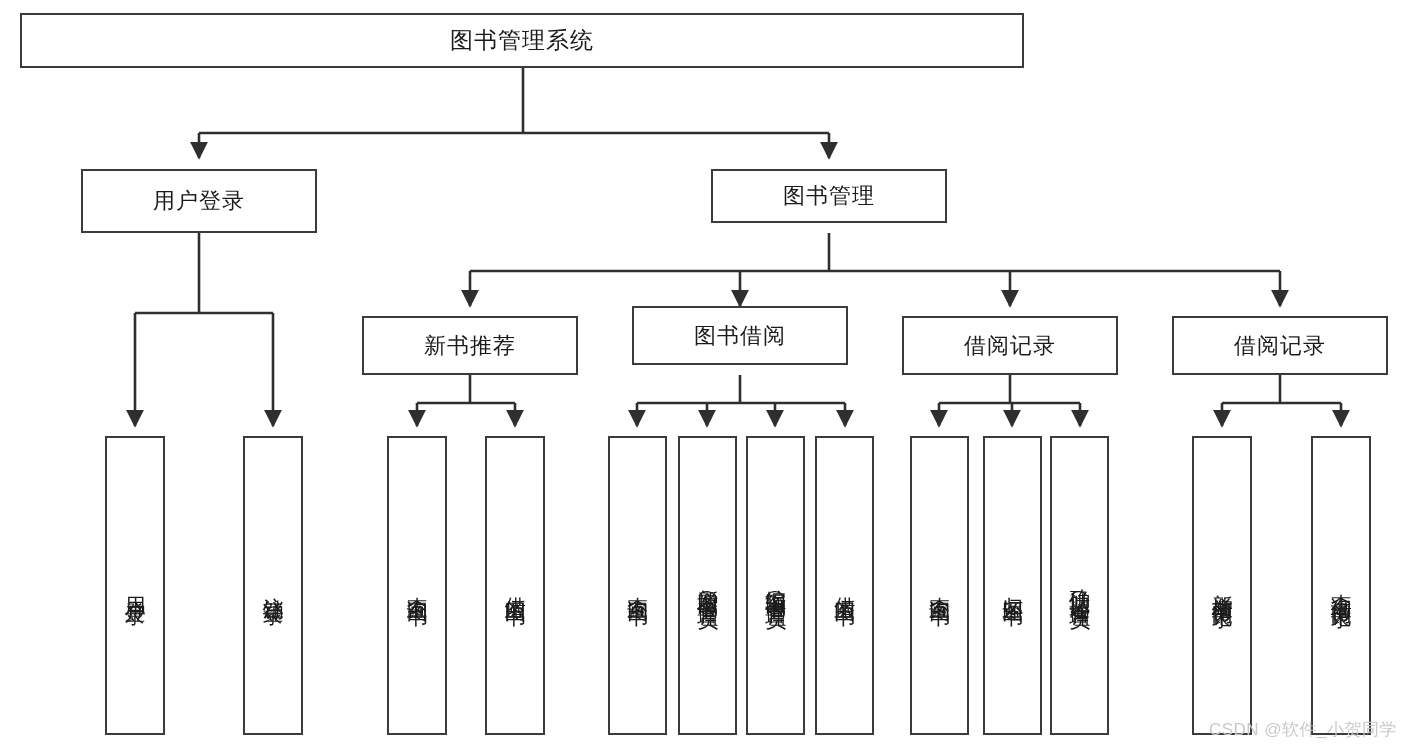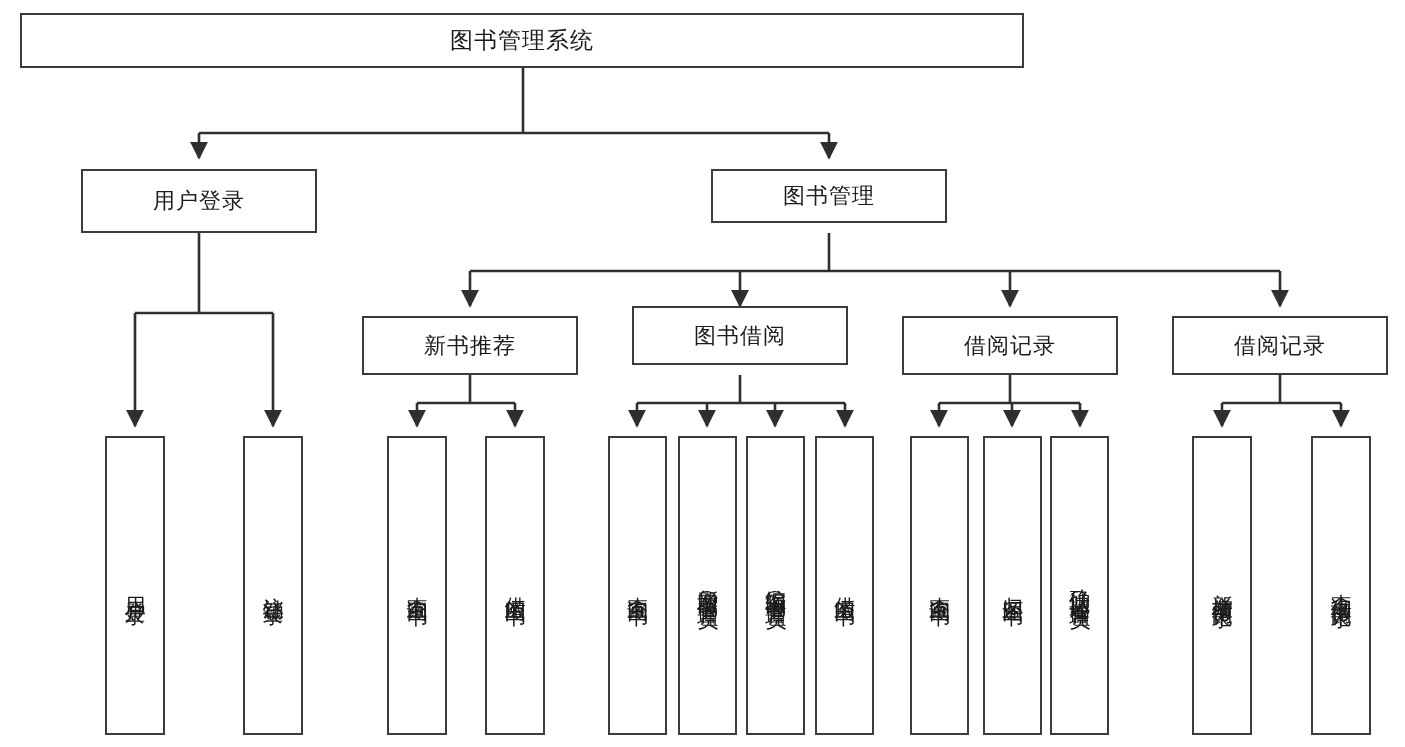--- a/index.html
+++ b/index.html
@@ -167,14 +167,15 @@
     <span class="vtext">确认归还（管理员）</span>
   </div>
 
   <div class="node v" style="left:1192px;top:436px;width:60px;height:299px;">
     <span class="vtext">新增借阅记录</span>
   </div>
   <div class="node v" style="left:1311px;top:436px;width:60px;height:299px;">
     <span class="vtext">查询借阅记录</span>
   </div>
 
+  <div class="watermark">CSDN @软件_小贺同学</div>
 
 </div>
 
 </body></html>

